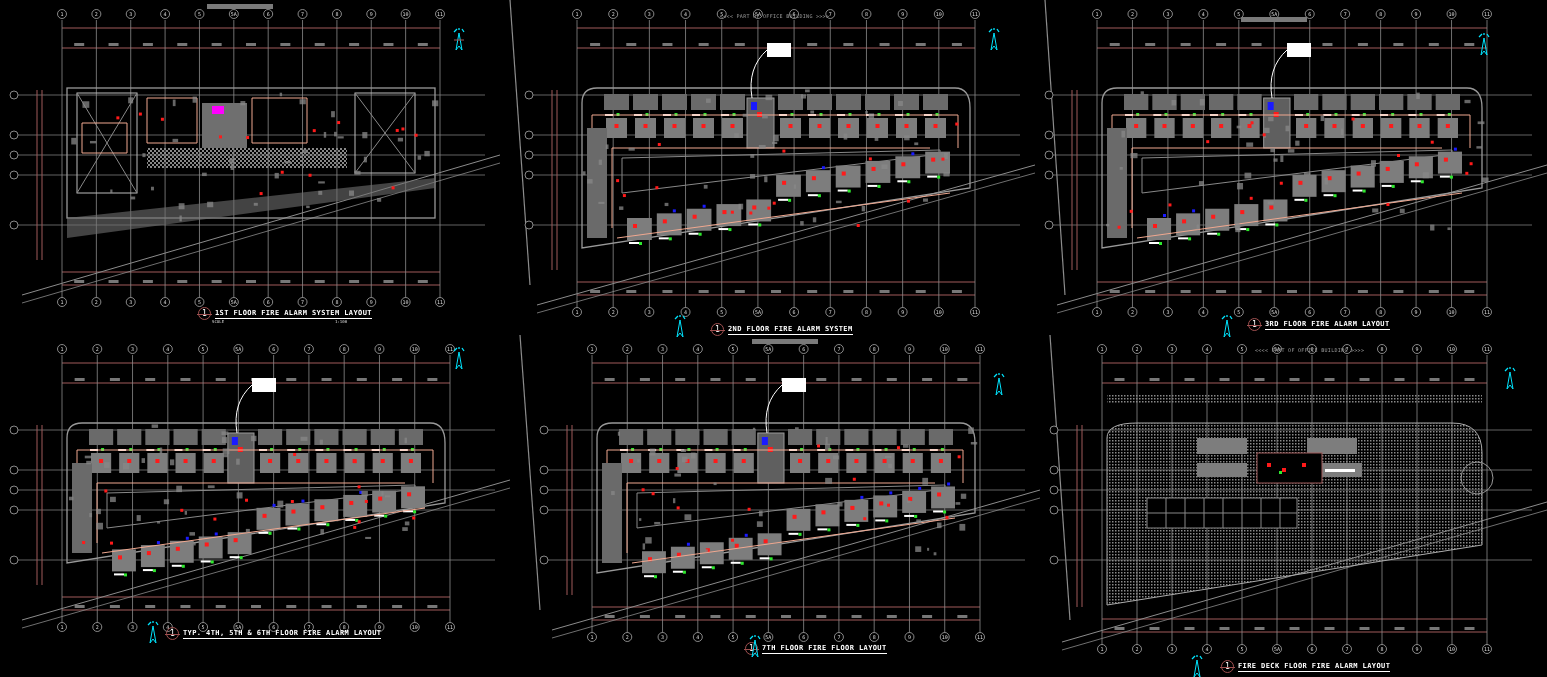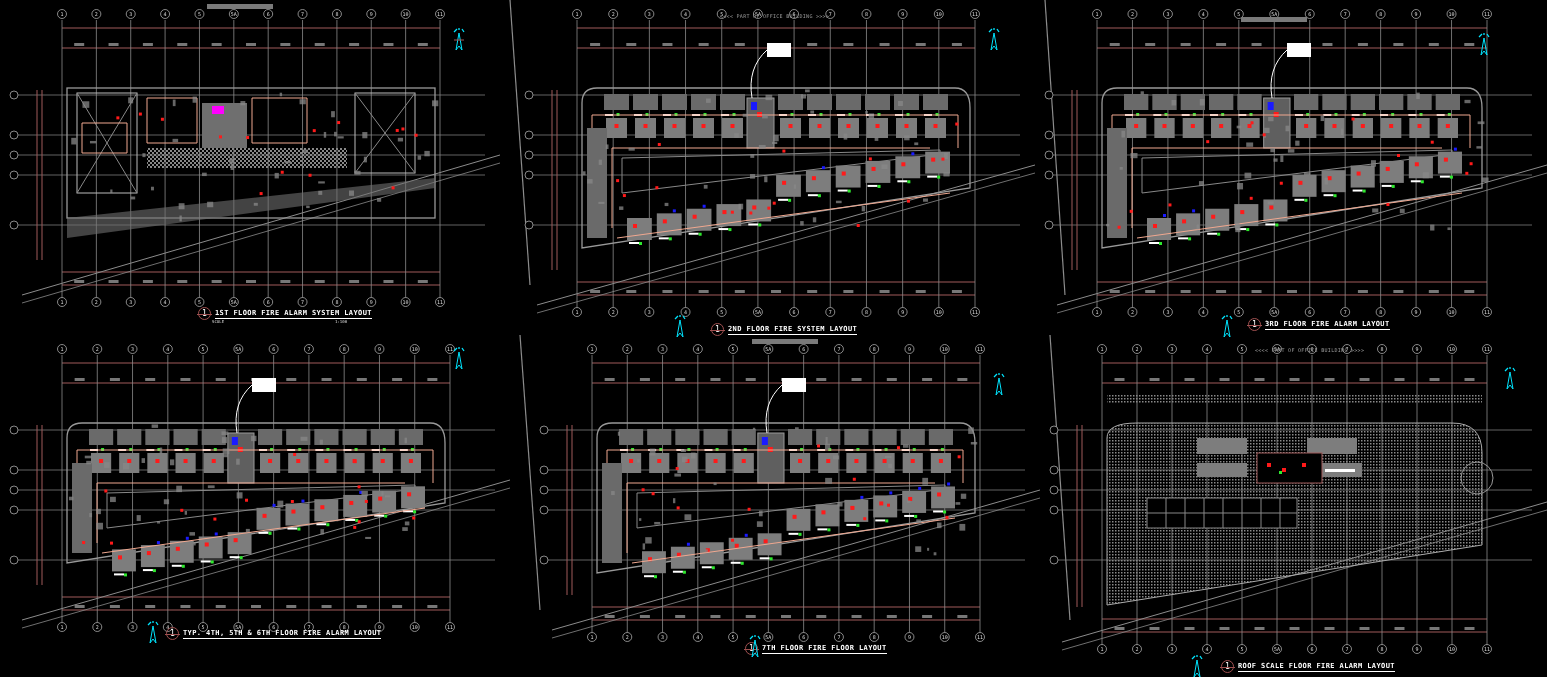--- a/index.html
+++ b/index.html
@@ -488,21 +488,21 @@
           <rect x="353.8486968449932" y="157.40072016460906" width="3" height="3" fill="#ff1a1a"></rect>
           <rect x="142.8008230452675" y="142.96347736625515" width="3" height="3" fill="#ff1a1a"></rect>
           <rect x="140.36200274348423" y="186.18055555555554" width="3" height="3" fill="#ff1a1a"></rect>
           <rect x="391.96433470507543" y="199.6445473251029" width="3" height="3" fill="#ff1a1a"></rect>
           <rect x="234.2991769547325" y="211.50360082304525" width="3" height="3" fill="#ff1a1a"></rect>
         </g>
       </svg>
     <span class="office-note" style="left:205px;top:13px;">&lt;&lt;&lt;&lt; PART OF OFFICE BUILDING &gt;&gt;&gt;&gt;</span>
     <div class="title-block" style="left:196px;top:323px;">
       <span class="title-bubble">1</span>
-      <span class="title-text">2ND FLOOR FIRE SYSTEM LAYOUT</span>
+      <span class="title-text">2ND FLOOR FIRE ALARM SYSTEM</span>
     </div>
     <svg class="north" style="left:158px;top:315px;" width="14" height="24" viewBox="0 0 14 24">
       <path d="M2 4 L5 1 M7 0 L7 2 M10 1 L12 4" stroke="#00e5ff" stroke-width="1.3" fill="none"></path>
       <path d="M7 5 L4 22 L7 18 L10 22 Z" stroke="#00e5ff" stroke-width="1" fill="none"></path>
     </svg>
     <svg class="north" style="left:472px;top:28px;" width="14" height="24" viewBox="0 0 14 24">
       <path d="M2 4 L5 1 M7 0 L7 2 M10 1 L12 4" stroke="#00e5ff" stroke-width="1.3" fill="none"></path>
       <path d="M7 5 L4 22 L7 18 L10 22 Z" stroke="#00e5ff" stroke-width="1" fill="none"></path>
     </svg>
   </div>
@@ -1503,21 +1503,21 @@
           <rect x="242" y="133" width="4" height="4" fill="#ff1a1a"></rect>
           <rect x="262" y="128" width="4" height="4" fill="#ff1a1a"></rect>
           <rect x="239" y="136" width="3" height="3" fill="#2ee82e"></rect>
           <rect x="285" y="134" width="30" height="3" fill="#fff"></rect>
           <circle cx="437" cy="143" r="16" fill="none" stroke="#999"></circle>
         </g>
       </svg>
     <span class="office-note" style="left:215px;top:12px;">&lt;&lt;&lt;&lt; PART OF OFFICE BUILDING &gt;&gt;&gt;&gt;</span>
     <div class="title-block" style="left:181px;top:325px;">
       <span class="title-bubble">1</span>
-      <span class="title-text">ROOF SCALE FLOOR FIRE ALARM LAYOUT</span>
+      <span class="title-text">FIRE DECK FLOOR FIRE ALARM LAYOUT</span>
     </div>
     <svg class="north" style="left:150px;top:320px;" width="14" height="24" viewBox="0 0 14 24">
       <path d="M2 4 L5 1 M7 0 L7 2 M10 1 L12 4" stroke="#00e5ff" stroke-width="1.3" fill="none"></path>
       <path d="M7 5 L4 22 L7 18 L10 22 Z" stroke="#00e5ff" stroke-width="1" fill="none"></path>
     </svg>
     <svg class="north" style="left:463px;top:32px;" width="14" height="24" viewBox="0 0 14 24">
       <path d="M2 4 L5 1 M7 0 L7 2 M10 1 L12 4" stroke="#00e5ff" stroke-width="1.3" fill="none"></path>
       <path d="M7 5 L4 22 L7 18 L10 22 Z" stroke="#00e5ff" stroke-width="1" fill="none"></path>
     </svg>
   </div>

